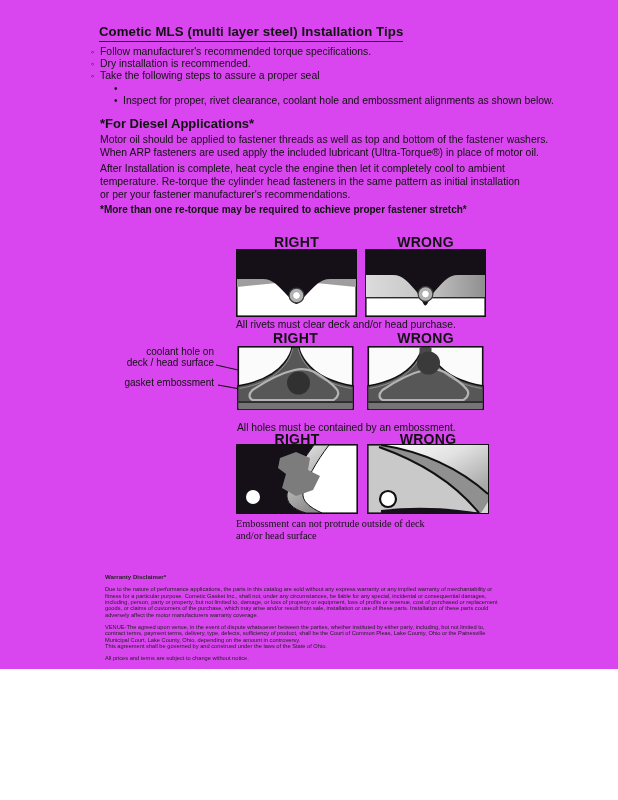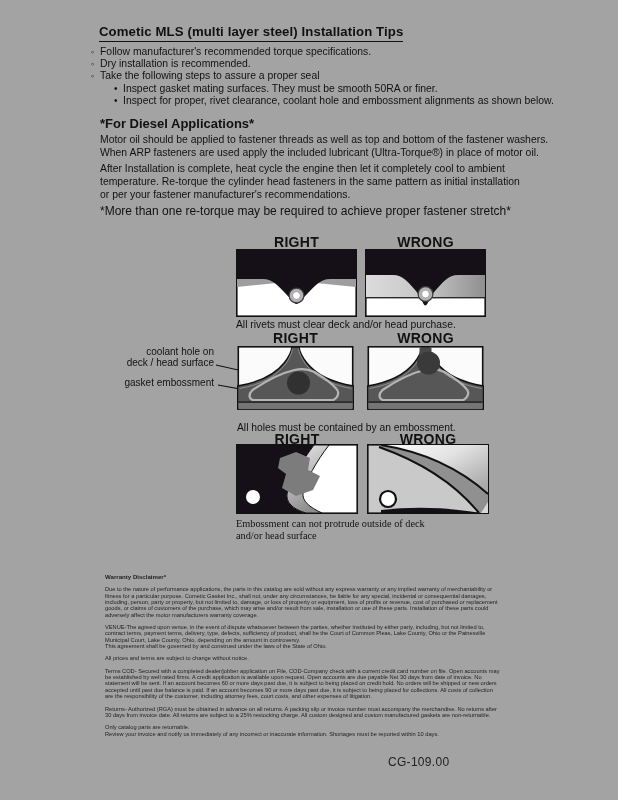--- a/index.html
+++ b/index.html
@@ -1,33 +1,33 @@
 <!DOCTYPE html>
 <html><head>
 <meta charset="utf-8">
 <style>
   html,body{margin:0;padding:0;background:#ffffff;}
-  .page{position:relative;width:618px;height:800px;background:#a3a3a3;overflow:hidden;
+  .page{position:relative;width:618px;height:669px;background:#d946ef;overflow:hidden;
         font-family:"Liberation Sans","DejaVu Sans",sans-serif;color:#111;}
   .abs{position:absolute;}
   
   .title{left:99px;top:24px;font-size:13.2px;font-weight:bold;letter-spacing:.1px;
          border-bottom:1.6px solid #111;padding-bottom:2px;}
   
   .bullets{left:91px;top:46px;font-size:10.4px;line-height:12.2px;}
   .brow{display:flex;}
   .bmark{width:9px;flex:0 0 9px;font-size:9px;line-height:12.2px;}
   .sub .bmark{font-size:10px;}
   .sub{margin-left:23px;}
   
   .dhead{left:100px;top:116px;font-size:13px;font-weight:bold;}
   .para{white-space:pre-line;font-size:10.4px;line-height:13.2px;}
   .p1{left:100px;top:133px;}
   .p2{left:100px;top:162px;}
-  .pnote{left:100px;top:204px;font-size:12px;}
+  .pnote{left:100px;top:204px;font-size:10px;font-weight:bold;}
   
   .figblock{position:absolute;}
   .rwlabel{position:absolute;top:0;width:121px;text-align:center;
            font-size:14px;font-weight:600;letter-spacing:.3px;}
   .caption{font-size:10.3px;line-height:11.6px;white-space:pre-line;}
   .panel{position:absolute;}
   .f2label{position:absolute;left:0;width:104px;text-align:right;
            font-size:10px;line-height:10.5px;white-space:pre-line;}
   
   .disc{left:105px;top:574px;width:414px;font-size:5.7px;line-height:6.35px;color:#222;}
@@ -50,21 +50,20 @@
     <div class="brow">
       <span class="bmark">◦</span>
       <span>Dry installation is recommended.</span>
     </div>
     <div class="brow">
       <span class="bmark">◦</span>
       <span>Take the following steps to assure a proper seal</span>
     </div>
     <div class="brow sub">
       <span class="bmark">•</span>
-      <span>Inspect gasket mating surfaces.  They must be smooth 50RA or finer.</span>
     </div>
     <div class="brow sub">
       <span class="bmark">•</span>
       <span>Inspect for proper, rivet clearance, coolant hole and embossment alignments as shown below.</span>
     </div>
   </div>
 
   <div class="abs dhead">*For Diesel Applications*</div>
   <div class="abs para p1">Motor oil should be applied to fastener threads as well as top and bottom of the fastener washers.
 When ARP fasteners are used apply the included lubricant (Ultra-Torque®) in place of motor oil.</div>

